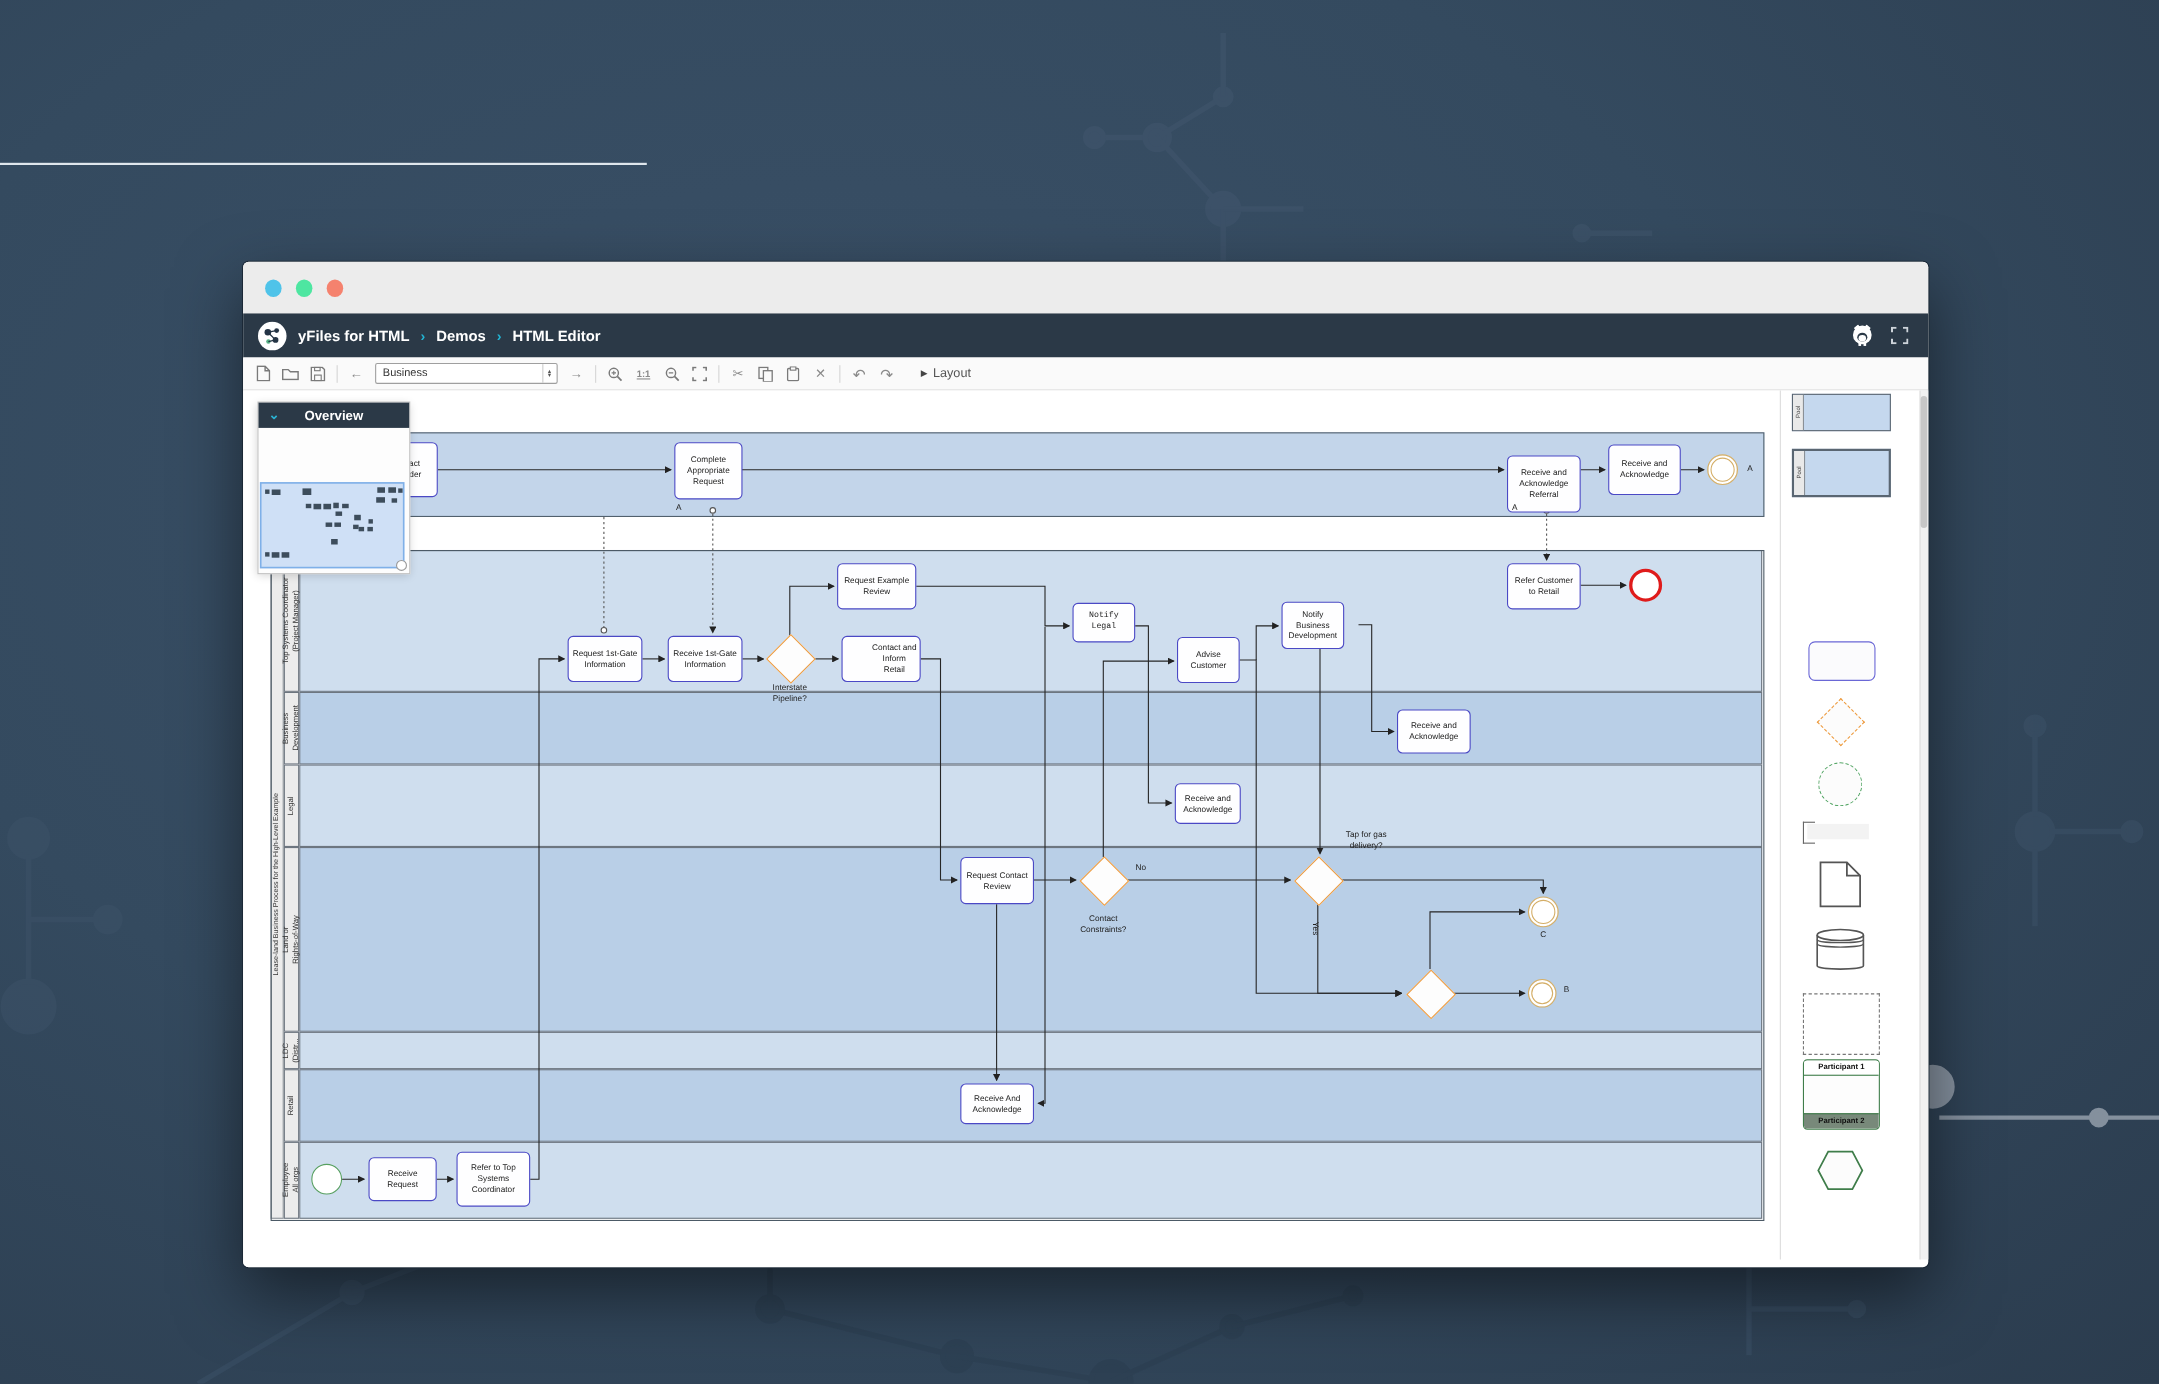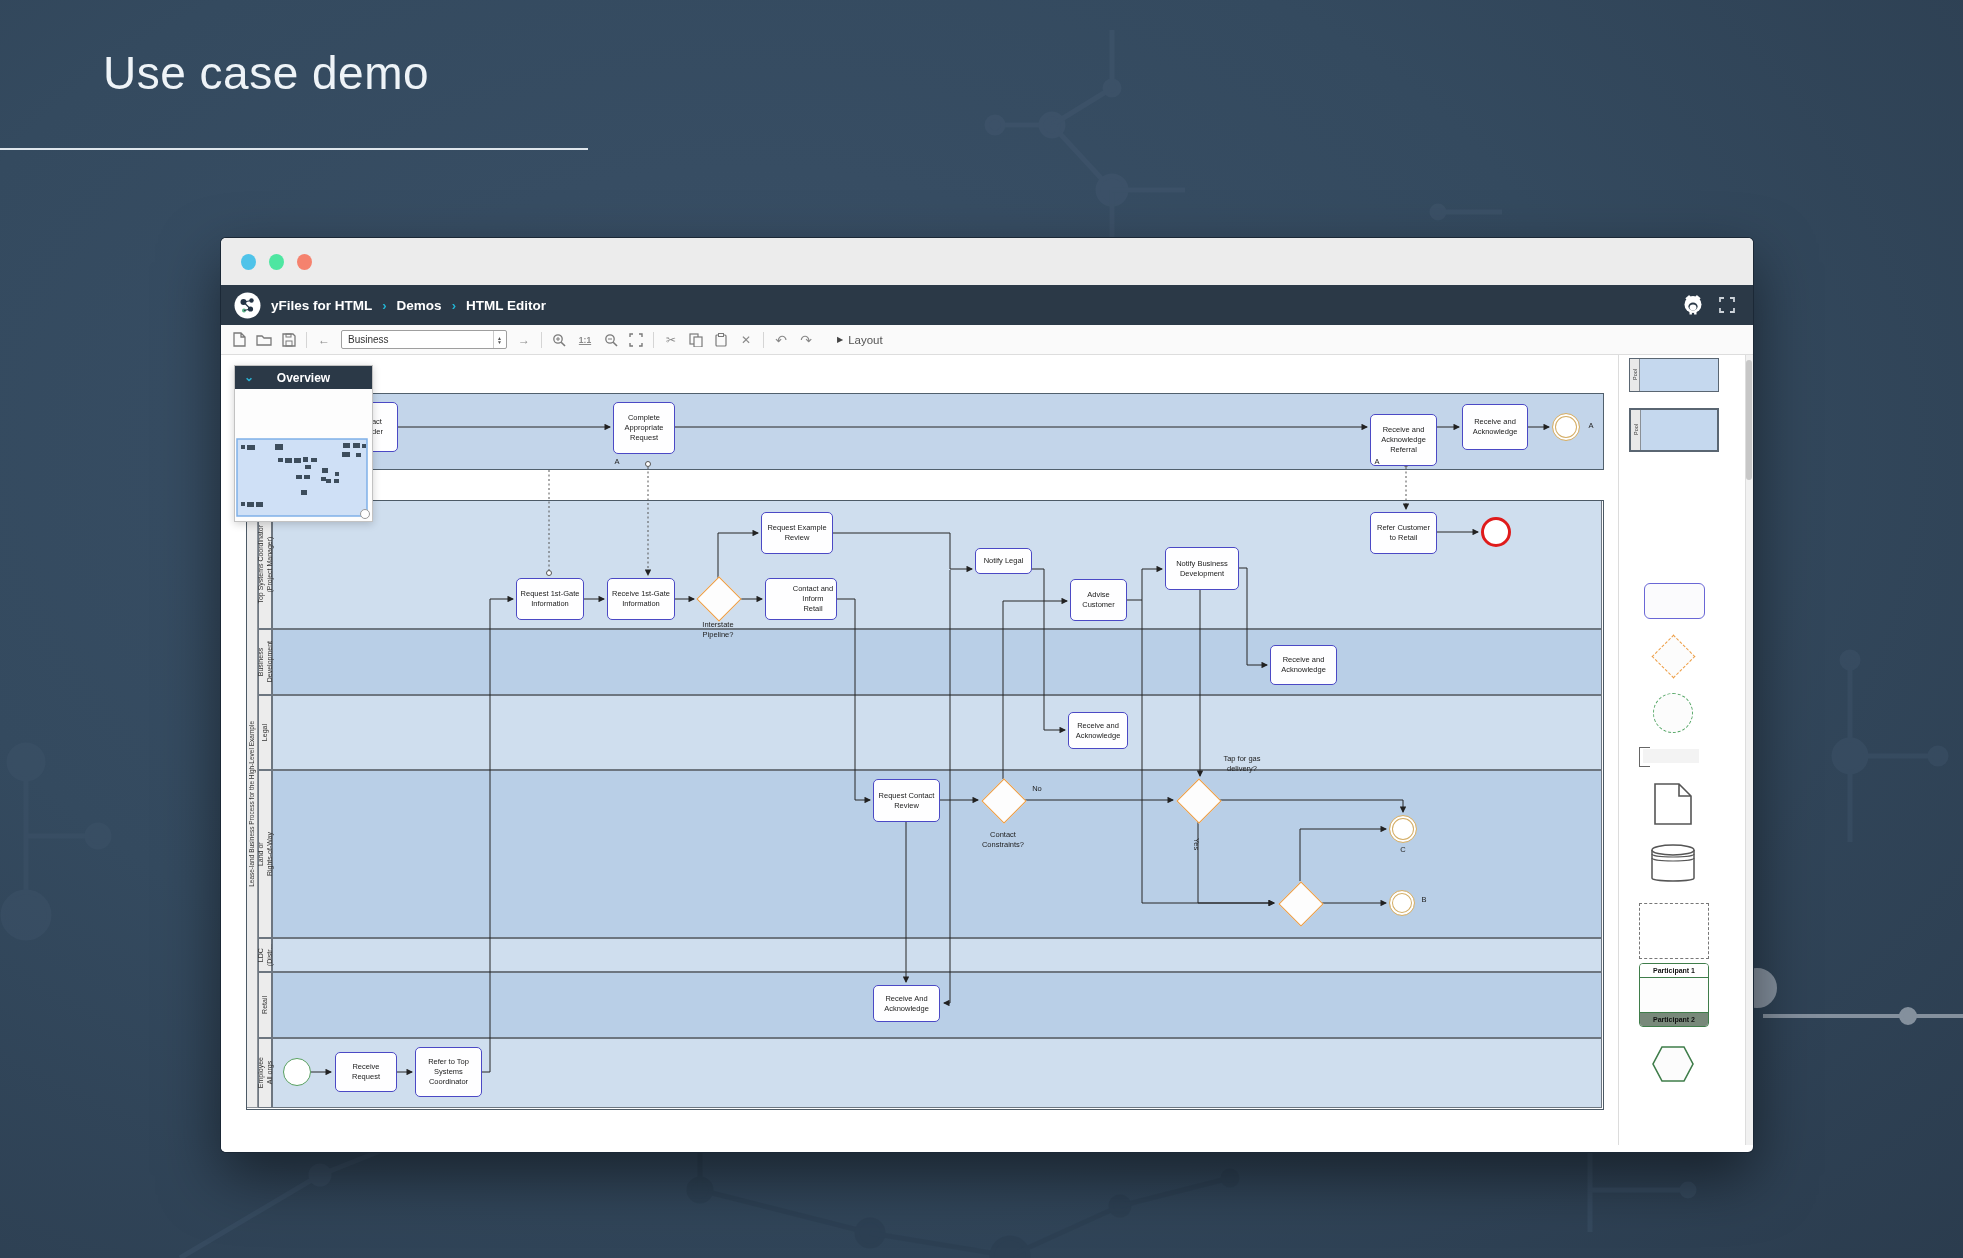--- a/index.html
+++ b/index.html
@@ -134,21 +134,20 @@
       <circle cx="1230" cy="1178" r="7"></circle>
         <line x1="700" y1="1190" x2="700" y2="1128"></line>
     </g>
     <g stroke="#8e99a6" fill="#8e99a6" opacity="0.9" stroke-width="4">
       <circle cx="1757" cy="988" r="18"></circle>
         <line x1="1763" y1="1016" x2="1963" y2="1016"></line>
         <circle cx="1908" cy="1016" r="7"></circle>
     </g>
   </svg>
 
-  <div class="abs" id="hero-title">Use case demo</div>
   <div class="abs" id="hero-underline"></div>
 
   <div class="abs" id="win">
 
     <div class="abs" id="titlebar">
       <span class="dot" style="left:20px;background:#4fc3e9;"></span>
       <span class="dot" style="left:48px;background:#4ee6a1;"></span>
       <span class="dot" style="left:76px;background:#f5826e;"></span>
     </div>
 
@@ -348,23 +347,23 @@
       </svg>
       <div id="nodes">
           <div class="task" style="left: 119px; top: 164px; width: 58px; height: 50px;">Contact Provider</div>
           <div class="task" style="left: 392px; top: 164px; width: 62px; height: 52px;">Complete Appropriate Request</div>
           <div class="task" style="left: 1149px; top: 164px; width: 67px; height: 52px; margin-top: 12px;">Receive and Acknowledge Referral</div>
           <div class="task" style="left: 1241px; top: 166px; width: 66px; height: 46px;">Receive and Acknowledge</div>
           <div class="task" style="left: 295px; top: 340px; width: 68px; height: 42px;">Request 1st-Gate Information</div>
           <div class="task" style="left: 386px; top: 340px; width: 68px; height: 42px;">Receive 1st-Gate Information</div>
           <div class="task" style="left: 540px; top: 274px; width: 72px; height: 42px;">Request Example Review</div>
           <div class="task" style="left: 544px; top: 340px; width: 72px; height: 42px; padding-left: 26px;">Contact and Inform Retail</div>
-          <div class="task" style="left: 754px; top: 310px; width: 57px; height: 26px;">Notify Legal</div>
+          <div class="task" style="left: 754px; top: 310px; width: 57px; height: 36px; font-family: Liberation Mono, monospace;">Notify Legal</div>
           <div class="task" style="left: 849px; top: 341px; width: 57px; height: 42px;">Advise Customer</div>
-          <div class="task" style="left: 944px; top: 309px; width: 74px; height: 43px;">Notify Business Development</div>
+          <div class="task" style="left: 944px; top: 309px; width: 57px; height: 43px;">Notify Business Development</div>
           <div class="task" style="left: 1149px; top: 274px; width: 67px; height: 42px;">Refer Customer to Retail</div>
           <div class="task" style="left: 1049px; top: 407px; width: 67px; height: 40px;">Receive and Acknowledge</div>
           <div class="task" style="left: 847px; top: 474px; width: 60px; height: 37px;">Receive and Acknowledge</div>
           <div class="task" style="left: 652px; top: 541px; width: 67px; height: 43px;">Request Contact Review</div>
           <div class="task" style="left: 652px; top: 747px; width: 67px; height: 37px;">Receive And Acknowledge</div>
           <div class="task" style="left: 114px; top: 814px; width: 62px; height: 40px;">Receive Request</div>
           <div class="task" style="left: 194px; top: 809px; width: 67px; height: 50px;">Refer to Top Systems Coordinator</div>
           <div class="gateway" style="left: 482px; top: 345px;"></div>
           <div class="gateway" style="left: 767px; top: 547px;"></div>
           <div class="gateway" style="left: 962px; top: 547px;"></div>

